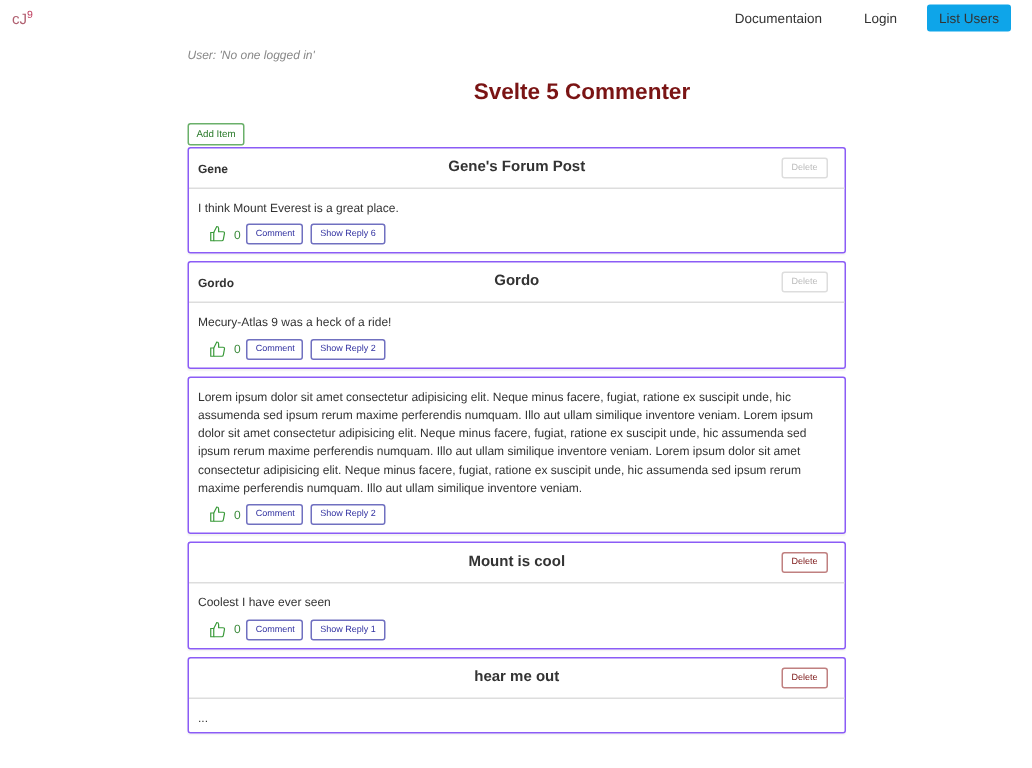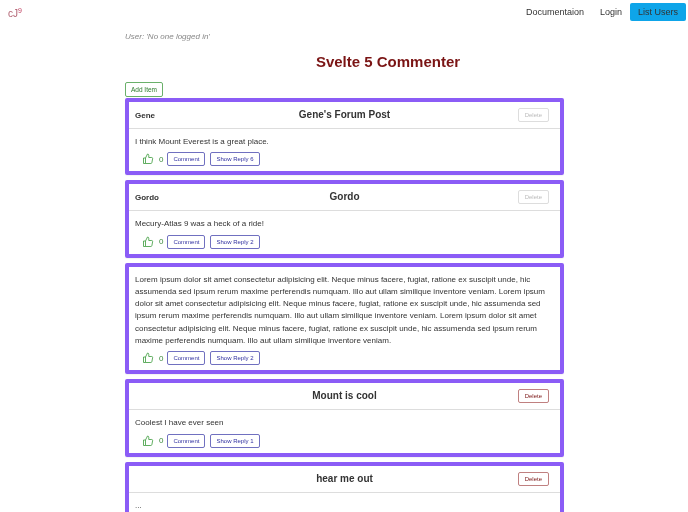--- a/index.html
+++ b/index.html
@@ -1,27 +1,27 @@
 <!DOCTYPE html>
 <html><head>
 <meta charset="utf-8">
 <style>
   html, body { margin:0; padding:0; background:#fff; }
   body { width:688px; height:512px; position:relative; overflow:hidden;
          font-family:"Liberation Sans", sans-serif; color:#333; }
   .logo { position:absolute; left:8px; top:7px; font-size:10px; color:#b06070; }
   .logo sup { font-size:7px; color:#c04060; }
-  .nav { position:absolute; right:2px; top:3px; display:flex; gap:0; }
+  .nav { position:absolute; right:14px; top:3px; display:flex; gap:12px; }
   .nav a { display:block; font-size:9px; color:#333; padding:4px 8px; text-decoration:none; border-radius:2px; }
   .nav a.active { background:#0ea5e9; }
   .user { position:absolute; left:125px; top:32px; font-size:8px; font-style:italic; color:#888; }
   .title { position:absolute; left:0; width:688px; top:53px; text-align:center; font-size:15px; font-weight:bold; color:#7a1414;margin-left:44px; }
   .add-btn { position:absolute; left:125px; top:82px; font-size:6.5px; color:#2a7a2a; border:1px solid #6ab06a; background:#fff; padding:3px 5px; border-radius:2px; }
   .posts { position:absolute; left:125px; top:98px; width:439px; }
-  .post { border:4px solid #8b5cf6; border-radius:2px; margin-bottom:5px; box-shadow:0 1px 1px rgba(0,0,0,0.05); }
+  .post { border:1px solid #8b5cf6; border-radius:2px; margin-bottom:5px; box-shadow:0 1px 1px rgba(0,0,0,0.05); }
   .post-head { height:26px; position:relative; border-bottom:1px solid #ddd; }
   .author { position:absolute; left:6px; top:9px; font-size:8px; font-weight:bold; color:#333; }
   .ptitle { position:absolute; left:0; right:0; top:7px; text-align:center; font-size:10px; font-weight:bold; color:#333; }
   .del { position:absolute; right:11px; top:6px; font-size:6px; padding:3px 6px; border-radius:2px; background:#fff; }
   .del.disabled { color:#bbb; border:1px solid #ddd; }
   .del.enabled { color:#7a1414; border:1px solid #c08080; }
   .post-body { padding:7px 6px 3px 6px; font-size:8px; line-height:12.3px; color:#333; }
   .actions { display:flex; align-items:center; padding:0 6px 4px 13px; height:16px; }
   .thumb { width:12px; height:12px; color:#3a9a3a; }
   .count { font-size:8px; color:#3a8a3a; margin:0 4px 0 5px; }

